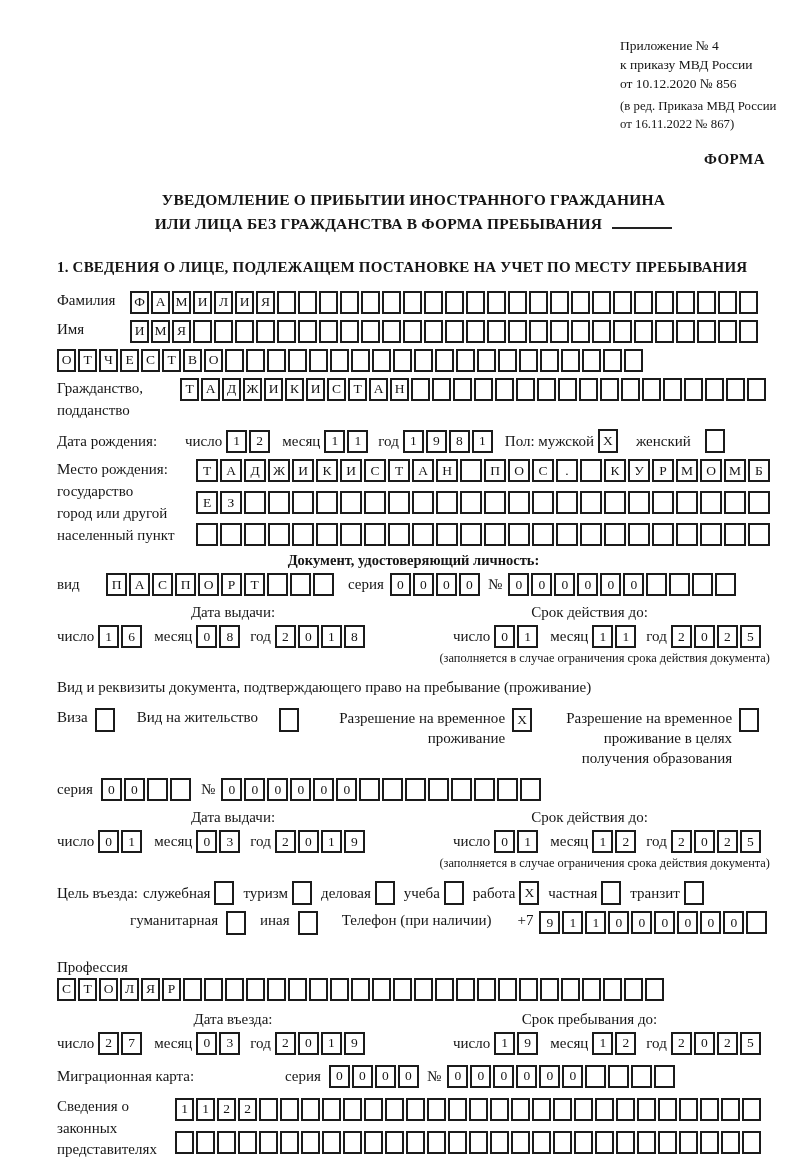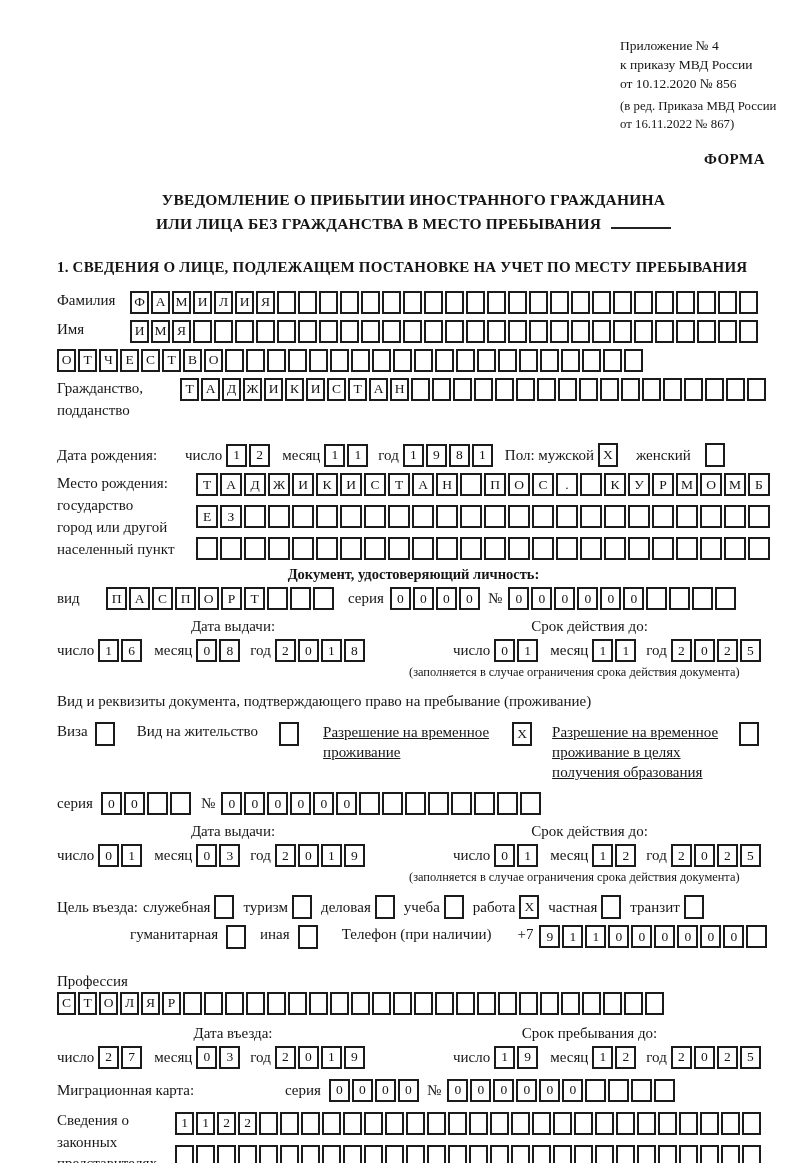--- a/index.html
+++ b/index.html
@@ -30,26 +30,26 @@
   .xwide .box{width:22px;}
   .cbx{width:20px !important;height:24px;}
   .inl{display:flex;align-items:center;gap:4px;}
   .gap8{margin-left:8px;} .gap14{margin-left:14px;}
   
   .twocol{display:flex;margin-top:8px;}
   .col-l{width:352px;flex:0 0 auto;}
   .col-r{flex:1;}
   .col-head{text-align:center;font-size:15px;margin-bottom:4px;}
   .date-row{display:flex;align-items:center;gap:4px;white-space:nowrap;}
-  .note-right{font-size:12.4px;margin-top:3px;}
+  .note-right{text-align:right;font-size:12.4px;margin-top:3px;}
   
   .mlbl div{font-size:15px;line-height:1.45;}
   .stack{display:flex;flex-direction:column;gap:9px;}
   .chk-item{display:flex;align-items:flex-start;gap:7px;}
-  .chk-label-c{text-align:left;font-size:15px;line-height:1.35;white-space:normal;text-decoration:underline;}
+  .chk-label-c{text-align:right;font-size:15px;line-height:1.35;white-space:normal;}
   .para{font-size:15px;line-height:1.55;margin-top:10px;}
 </style>
 </head>
 <body>
 
 <div class="page">
 
   <div class="hdr">
     <div>Приложение № 4</div>
     <div>к приказу МВД России</div>
@@ -57,21 +57,21 @@
     <div class="hdr-sub">
       <div>(в ред. Приказа МВД России</div>
       <div>от 16.11.2022 № 867)</div>
     </div>
   </div>
   <div class="forma">ФОРМА</div>
 
   <div class="title">
     <div>УВЕДОМЛЕНИЕ О ПРИБЫТИИ ИНОСТРАННОГО ГРАЖДАНИНА</div>
     <div>
-      <span>ИЛИ ЛИЦА БЕЗ ГРАЖДАНСТВА В МЕСТО ПРЕБЫВАНИЯ</span><span class="uline"></span>
+      <span>ИЛИ ЛИЦА БЕЗ ГРАЖДАНСТВА В ФОРМА ПРЕБЫВАНИЯ</span><span class="uline"></span>
     </div>
   </div>
 
   <div class="sec">1. СВЕДЕНИЯ О ЛИЦЕ, ПОДЛЕЖАЩЕМ ПОСТАНОВКЕ НА УЧЕТ ПО МЕСТУ ПРЕБЫВАНИЯ</div>
 
   <div class="row" style="margin-top:15px;">
     <span class="lbl" style="width:73px;">Фамилия</span>
     <span class="boxes">
         <span class="box">Ф</span>
         <span class="box">А</span>
@@ -205,21 +205,21 @@
         <span class="box"></span>
         <span class="box"></span>
         <span class="box"></span>
         <span class="box"></span>
         <span class="box"></span>
         <span class="box"></span>
         <span class="box"></span>
       </span>
   </div>
 
-  <div class="row wide" style="margin-top:22px;align-items:center;">
+  <div class="row wide" style="margin-top:8px;align-items:center;">
     <span class="lbl" style="width:128px;">Дата рождения:</span>
     <span class="inl">
       <span class="lbl">число</span>
       <span class="boxes">
           <span class="box">1</span>
           <span class="box">2</span>
         </span>
       <span class="lbl gap8">месяц</span>
       <span class="boxes">
           <span class="box">1</span>

